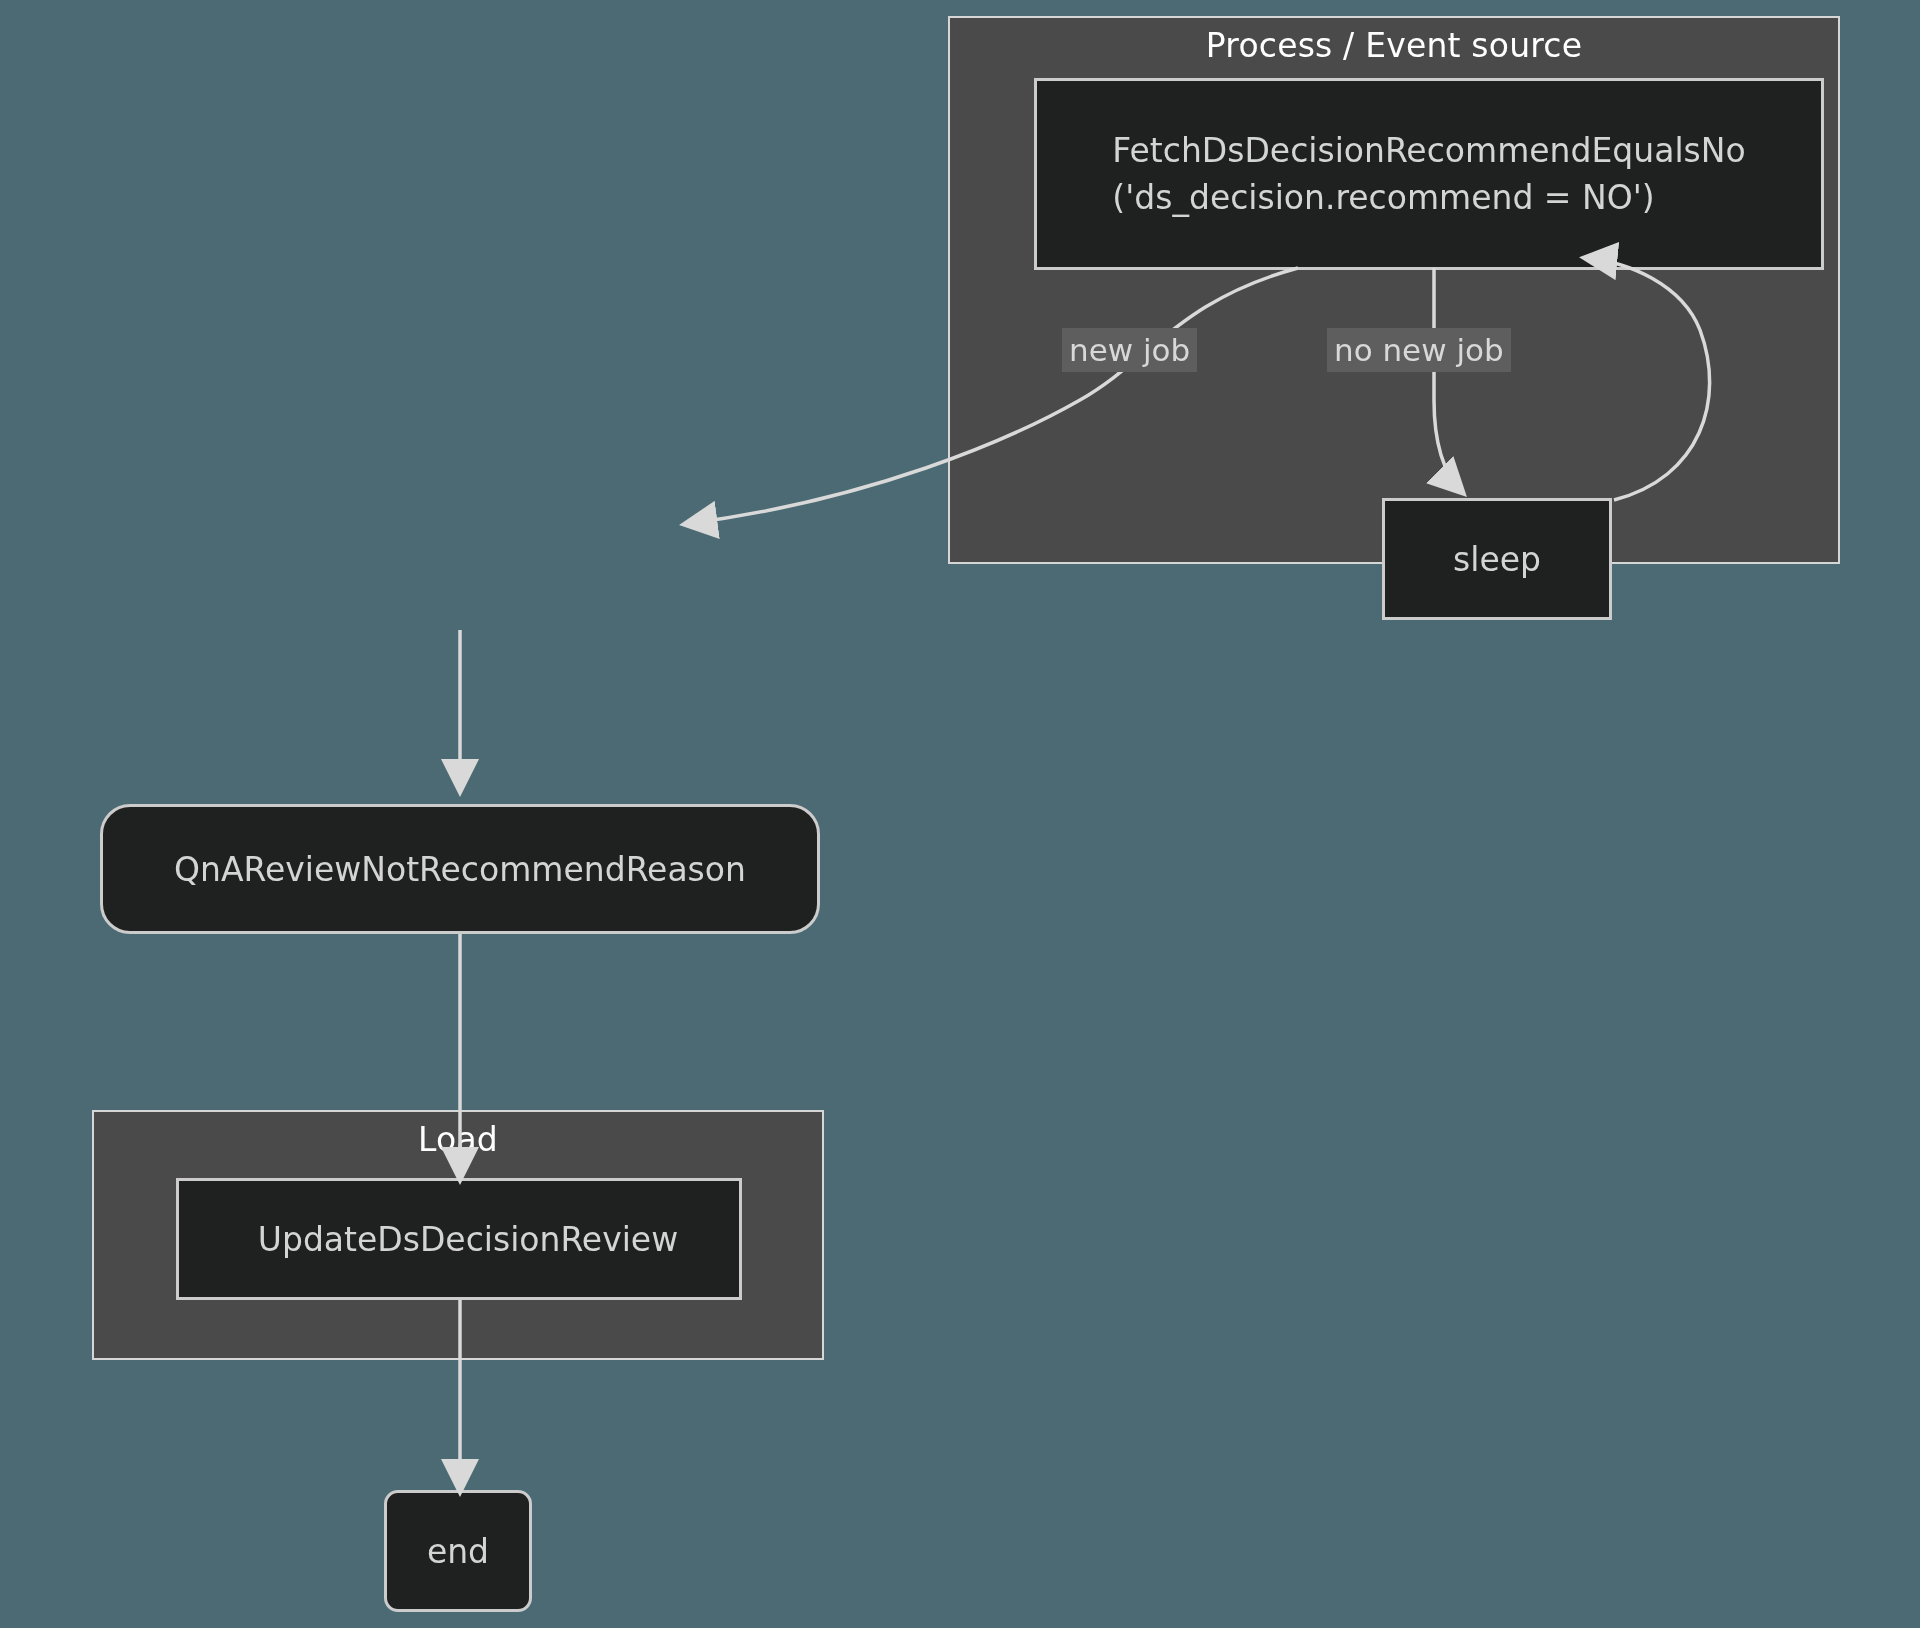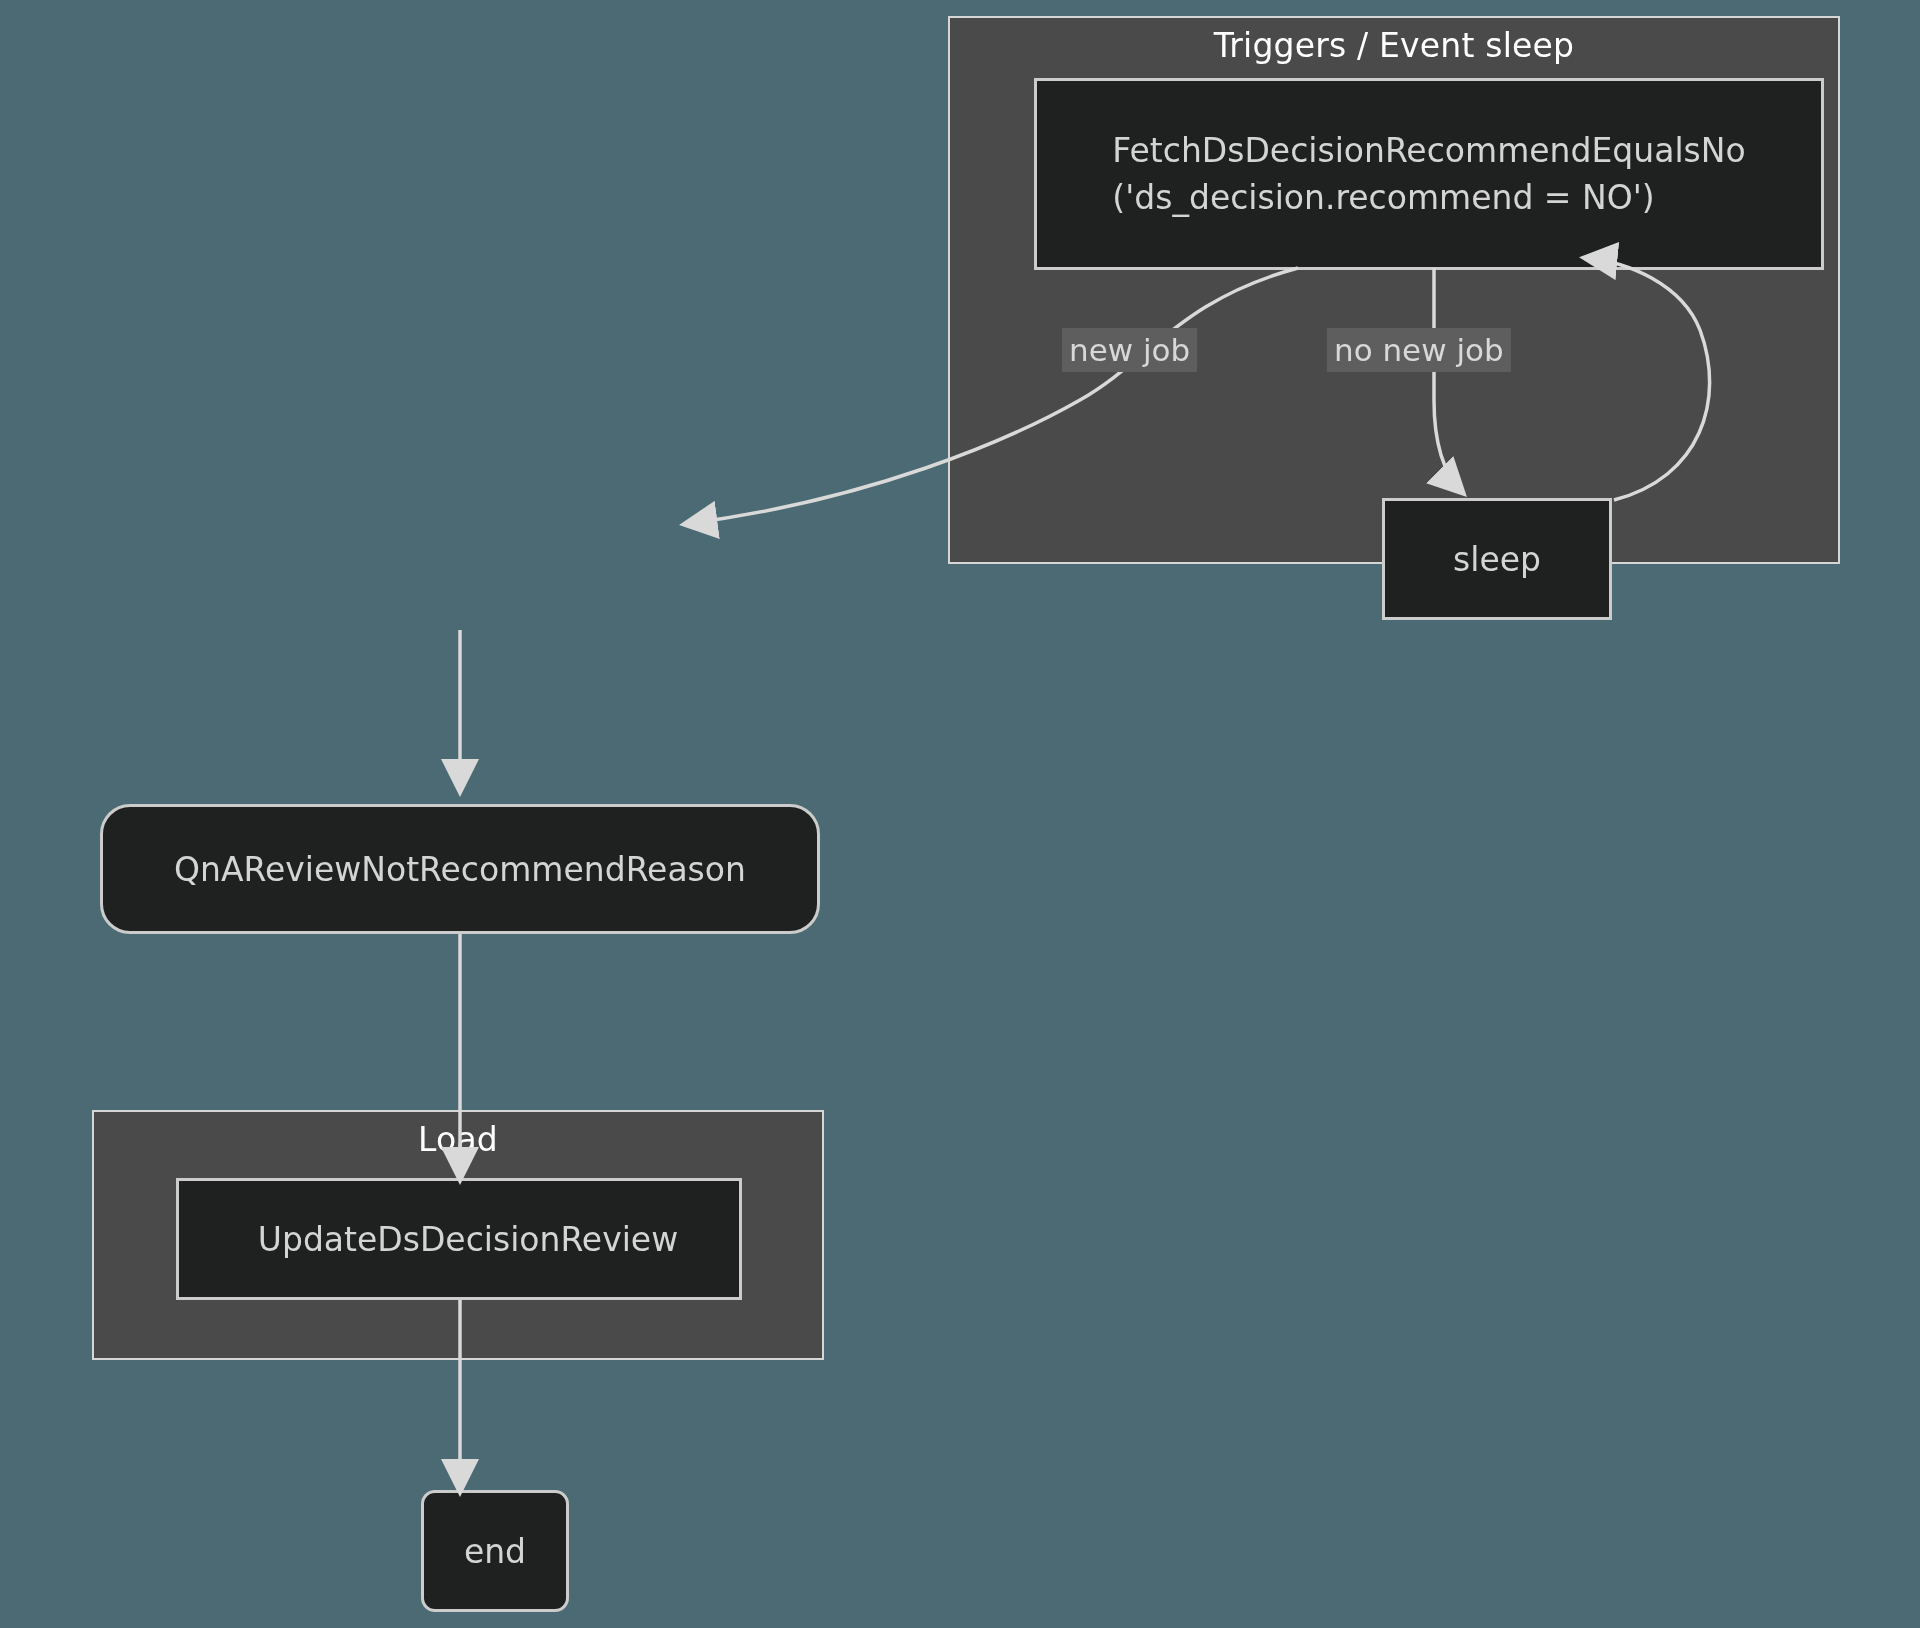--- a/index.html
+++ b/index.html
@@ -53,21 +53,20 @@
     justify-content: center;
     text-align: left;
     color: #d4d4d4;
     font-size: 33px;
     line-height: 47px;
     z-index: 3;
     padding: 0 10px;
   }
   .node.rounded {
     border-radius: 14px;
-    margin-left: 37px;
   }
   .node-label {
     white-space: pre-line;
   }
   .edge-label {
     position: absolute;
     background: #5e5e5e;
     color: #d8d8d8;
     font-size: 31px;
     line-height: 42px;
@@ -75,21 +74,21 @@
     white-space: nowrap;
     z-index: 7;
   }
 </style>
 </head>
 <body>
 
 <div id="canvas">
 
   <div class="subgraph" style="left:948px; top:16px; width:892px; height:548px;">
-    <div class="subgraph-title">Triggers / Event sleep</div>
+    <div class="subgraph-title">Process / Event source</div>
   </div>
 
 
   <div class="subgraph" style="left:92px; top:1110px; width:732px; height:250px;">
     <div class="subgraph-title">Load</div>
   </div>
 
   <svg class="edges" viewBox="0 0 1920 1628">
     <defs>
       <marker id="arrow" markerWidth="11" markerHeight="11" refX="9" refY="5.5" orient="auto" markerUnits="strokeWidth">

